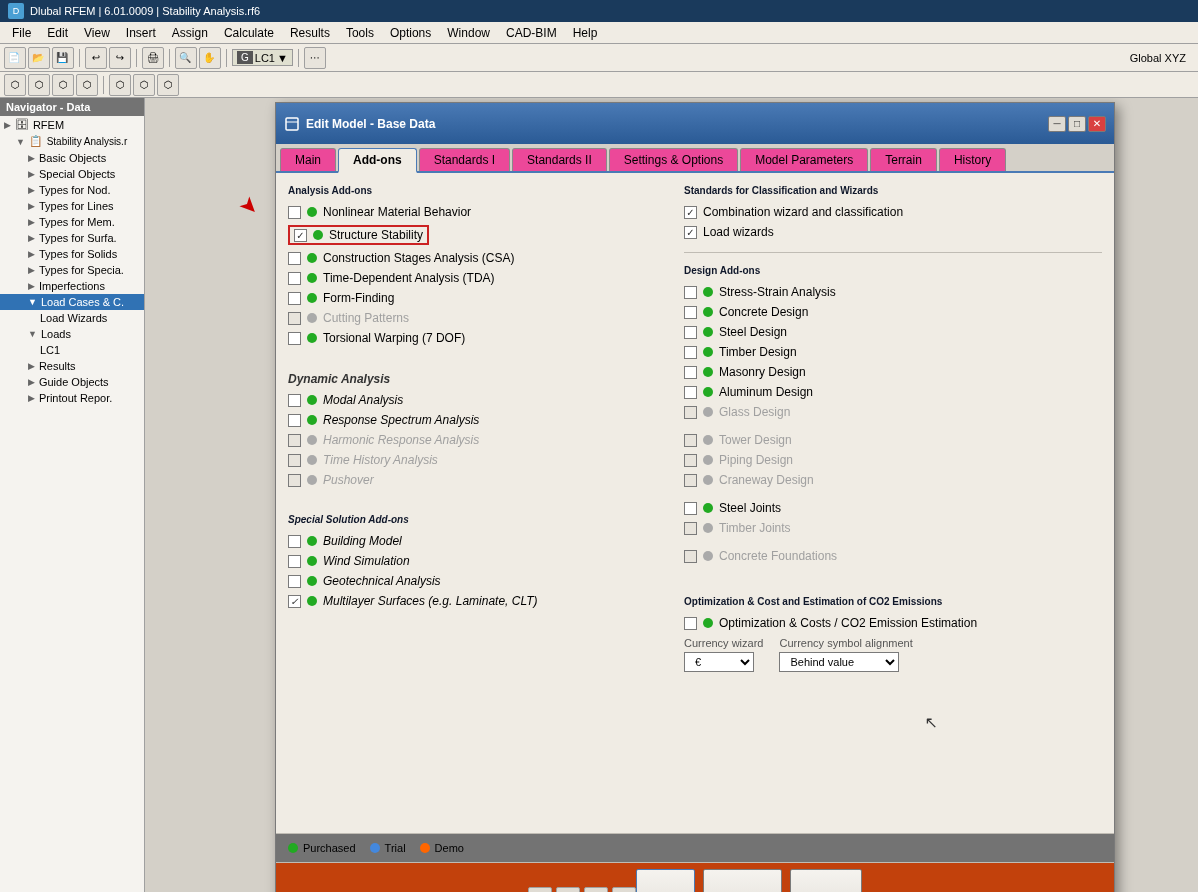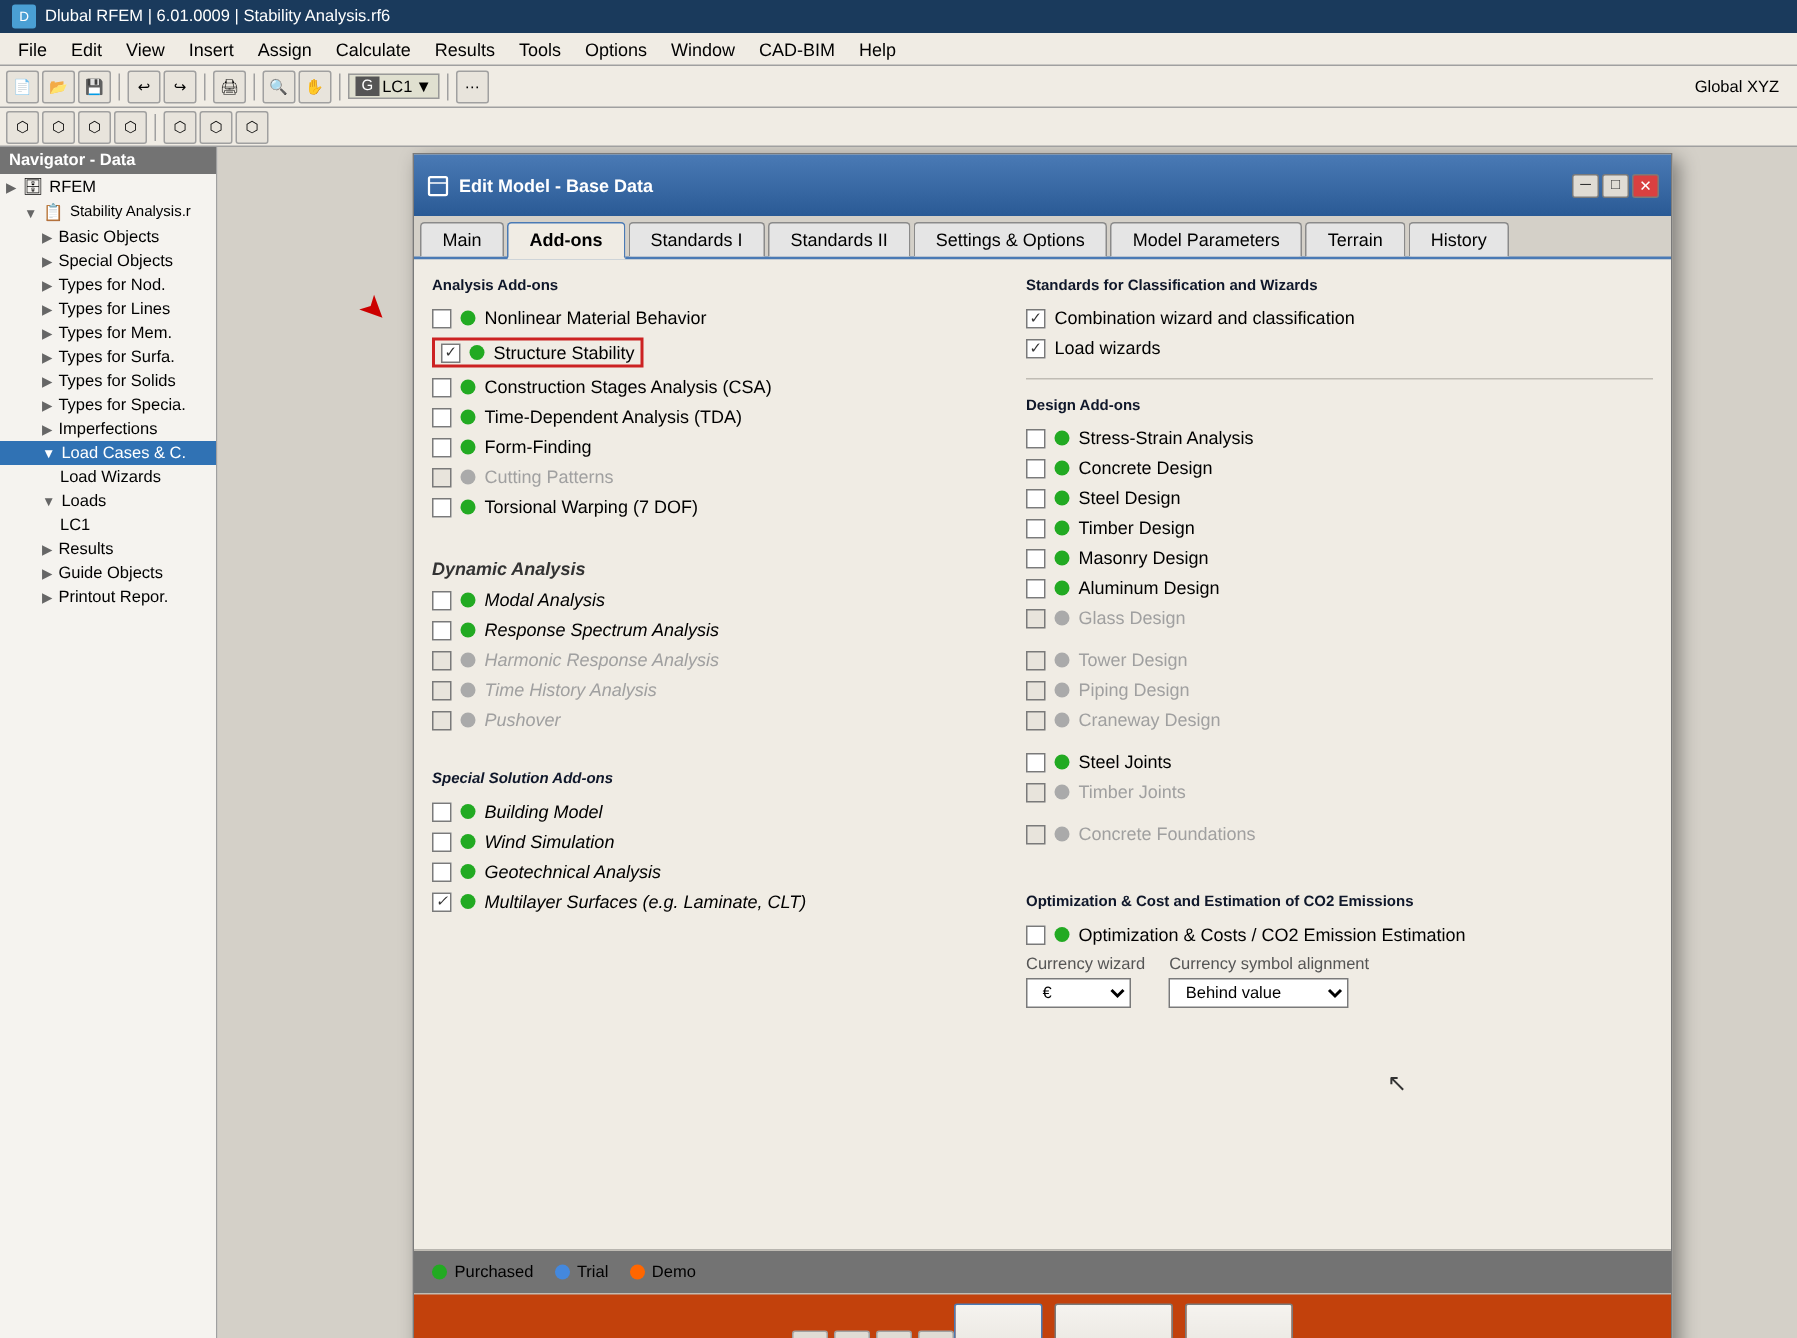--- a/index.html
+++ b/index.html
@@ -146,21 +146,21 @@
       background: #d4d0c8;
       border-bottom: 2px solid #4a7ab5;
       padding-top: 4px;
       padding-left: 4px;
       gap: 2px;
     }
     .tab {
       padding: 4px 14px;
       font-size: 12px;
       cursor: pointer;
-      background: #e5e5e5;
+      background: #ec4899;
       border: 1px solid #8a8a8a;
       border-bottom: none;
       border-radius: 3px 3px 0 0;
     }
     .tab.active {
       background: #f0ece4;
       border-color: #4a7ab5;
       border-bottom: 2px solid #f0ece4;
       margin-bottom: -2px;
       font-weight: bold;

